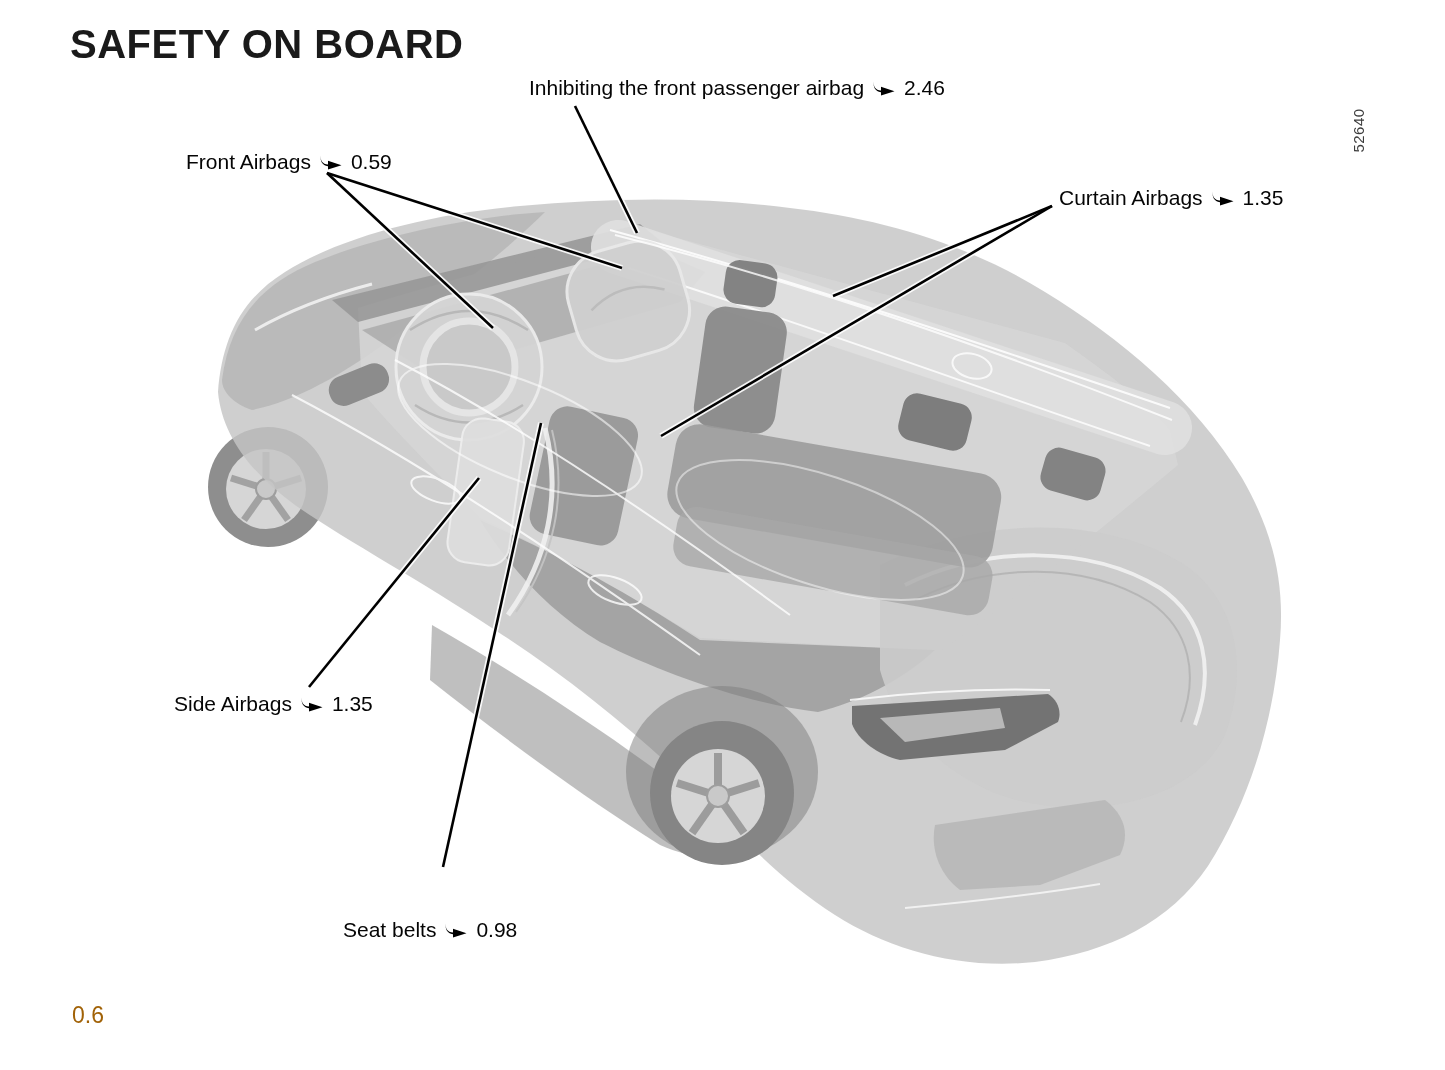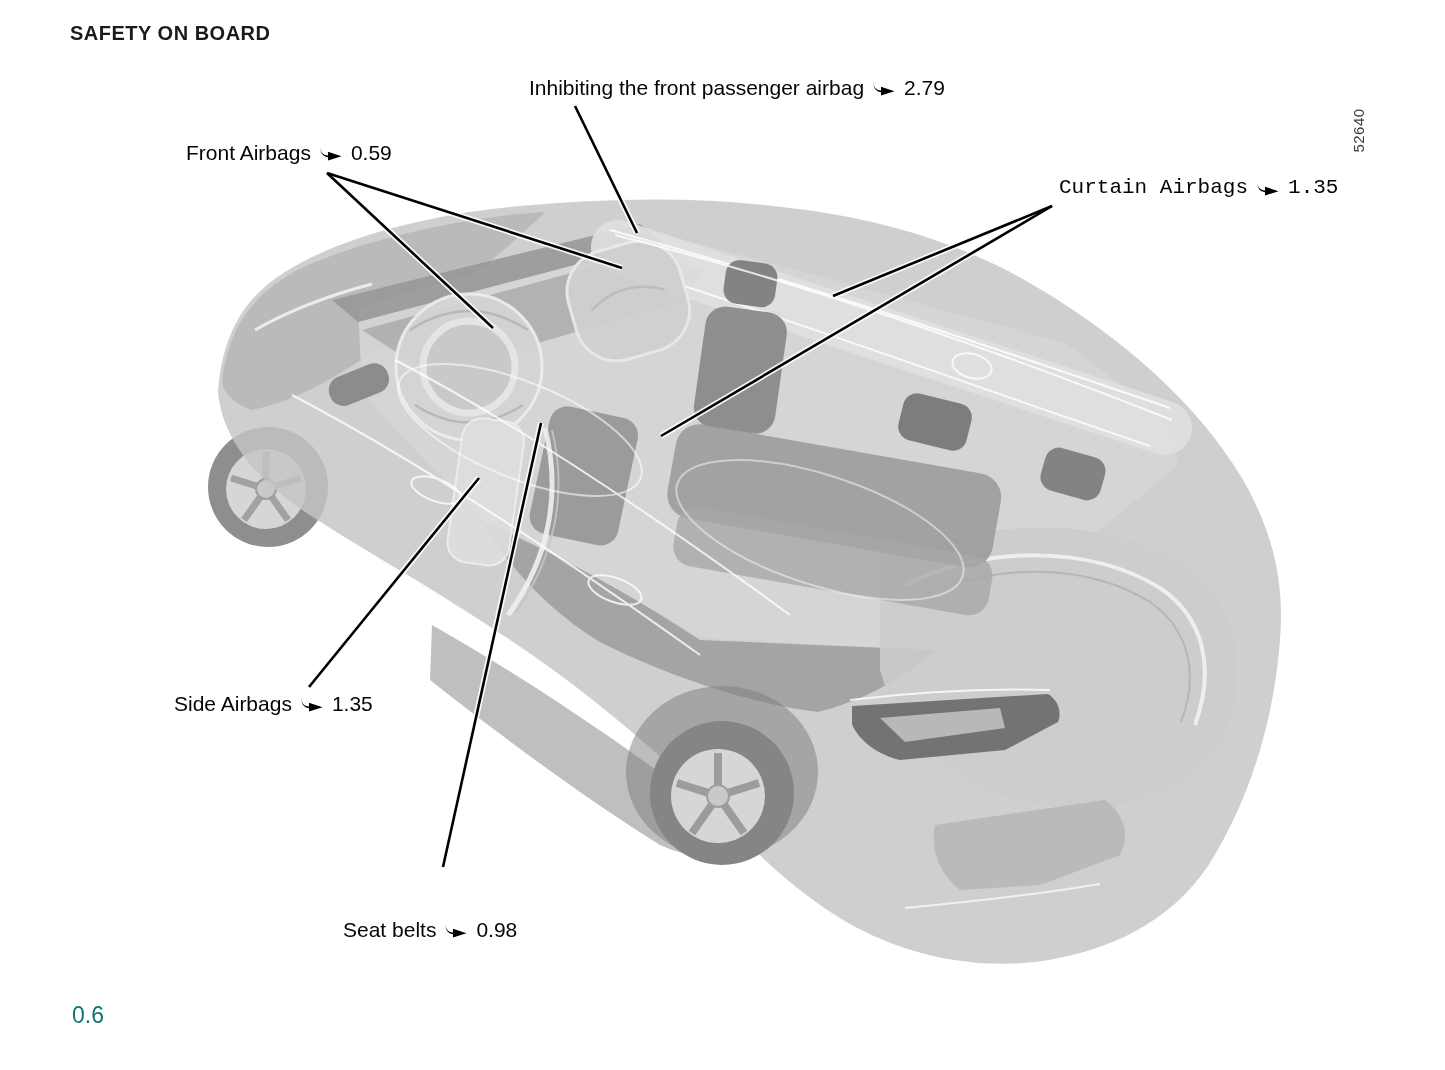--- a/index.html
+++ b/index.html
@@ -4,31 +4,31 @@
 <style>
   html,body{margin:0;padding:0;}
   body{
     width:1445px;height:1070px;position:relative;overflow:hidden;
     background:#ffffff;
     font-family:"Liberation Sans", sans-serif;
     color:#000;
   }
   .page-title{
     position:absolute;left:70px;top:22px;
-    font-size:20px;font-weight:bold;letter-spacing:.5px;color:#1a1a1a;
+    font-size:40px;font-weight:bold;letter-spacing:.5px;color:#1a1a1a;
     white-space:nowrap;
   }
   .figure-canvas{position:absolute;left:0;top:0;width:1445px;height:1070px;}
   .callout-label{
     position:absolute;font-size:21px;color:#050505;white-space:nowrap;
     display:flex;align-items:center;gap:8px;line-height:1.15;
   }
   .ref-arrow{flex:0 0 auto;display:block;}
   .page-number{
-    position:absolute;left:72px;top:1002px;font-size:23px;color:#0f766e;
+    position:absolute;left:72px;top:1002px;font-size:23px;color:#a16207;
   }
   .figure-number{
     position:absolute;left:1336px;top:122px;
     transform:rotate(-90deg);transform-origin:center;
     font-size:15px;color:#3c3c3c;letter-spacing:.5px;white-space:nowrap;
   }
 </style>
 </head>
 <body>
 
@@ -203,32 +203,32 @@
       <line x1="443" y1="867" x2="541" y2="423"></line>
     </g>
   </g>
 </svg>
 
 <div class="callout-label" style="left:529px;top:76px;">
   <span>Inhibiting the front passenger airbag</span>
   <svg class="ref-arrow" width="24" height="15" viewBox="0 0 24 15">
       <path d="M2,0.5 C1,5.5 3.5,9 9,9.6 L9,5.8 L22.5,10.2 L9,14.6 L9,11.2 C3,10.6 0.8,5.5 2,0.5 Z" fill="#000"></path>
     </svg>
-  <span>2.79</span>
-</div>
-
-<div class="callout-label" style="left:186px;top:141px;">
+  <span>2.46</span>
+</div>
+
+<div class="callout-label" style="left:186px;top:150px;">
   <span>Front Airbags</span>
   <svg class="ref-arrow" width="24" height="15" viewBox="0 0 24 15">
       <path d="M2,0.5 C1,5.5 3.5,9 9,9.6 L9,5.8 L22.5,10.2 L9,14.6 L9,11.2 C3,10.6 0.8,5.5 2,0.5 Z" fill="#000"></path>
     </svg>
   <span>0.59</span>
 </div>
 
-<div class="callout-label" style="left:1059px;top:176px;font-family:Liberation Mono, monospace;">
+<div class="callout-label" style="left:1059px;top:186px;">
   <span>Curtain Airbags</span>
   <svg class="ref-arrow" width="24" height="15" viewBox="0 0 24 15">
       <path d="M2,0.5 C1,5.5 3.5,9 9,9.6 L9,5.8 L22.5,10.2 L9,14.6 L9,11.2 C3,10.6 0.8,5.5 2,0.5 Z" fill="#000"></path>
     </svg>
   <span>1.35</span>
 </div>
 
 <div class="callout-label" style="left:174px;top:692px;">
   <span>Side Airbags</span>
   <svg class="ref-arrow" width="24" height="15" viewBox="0 0 24 15">

